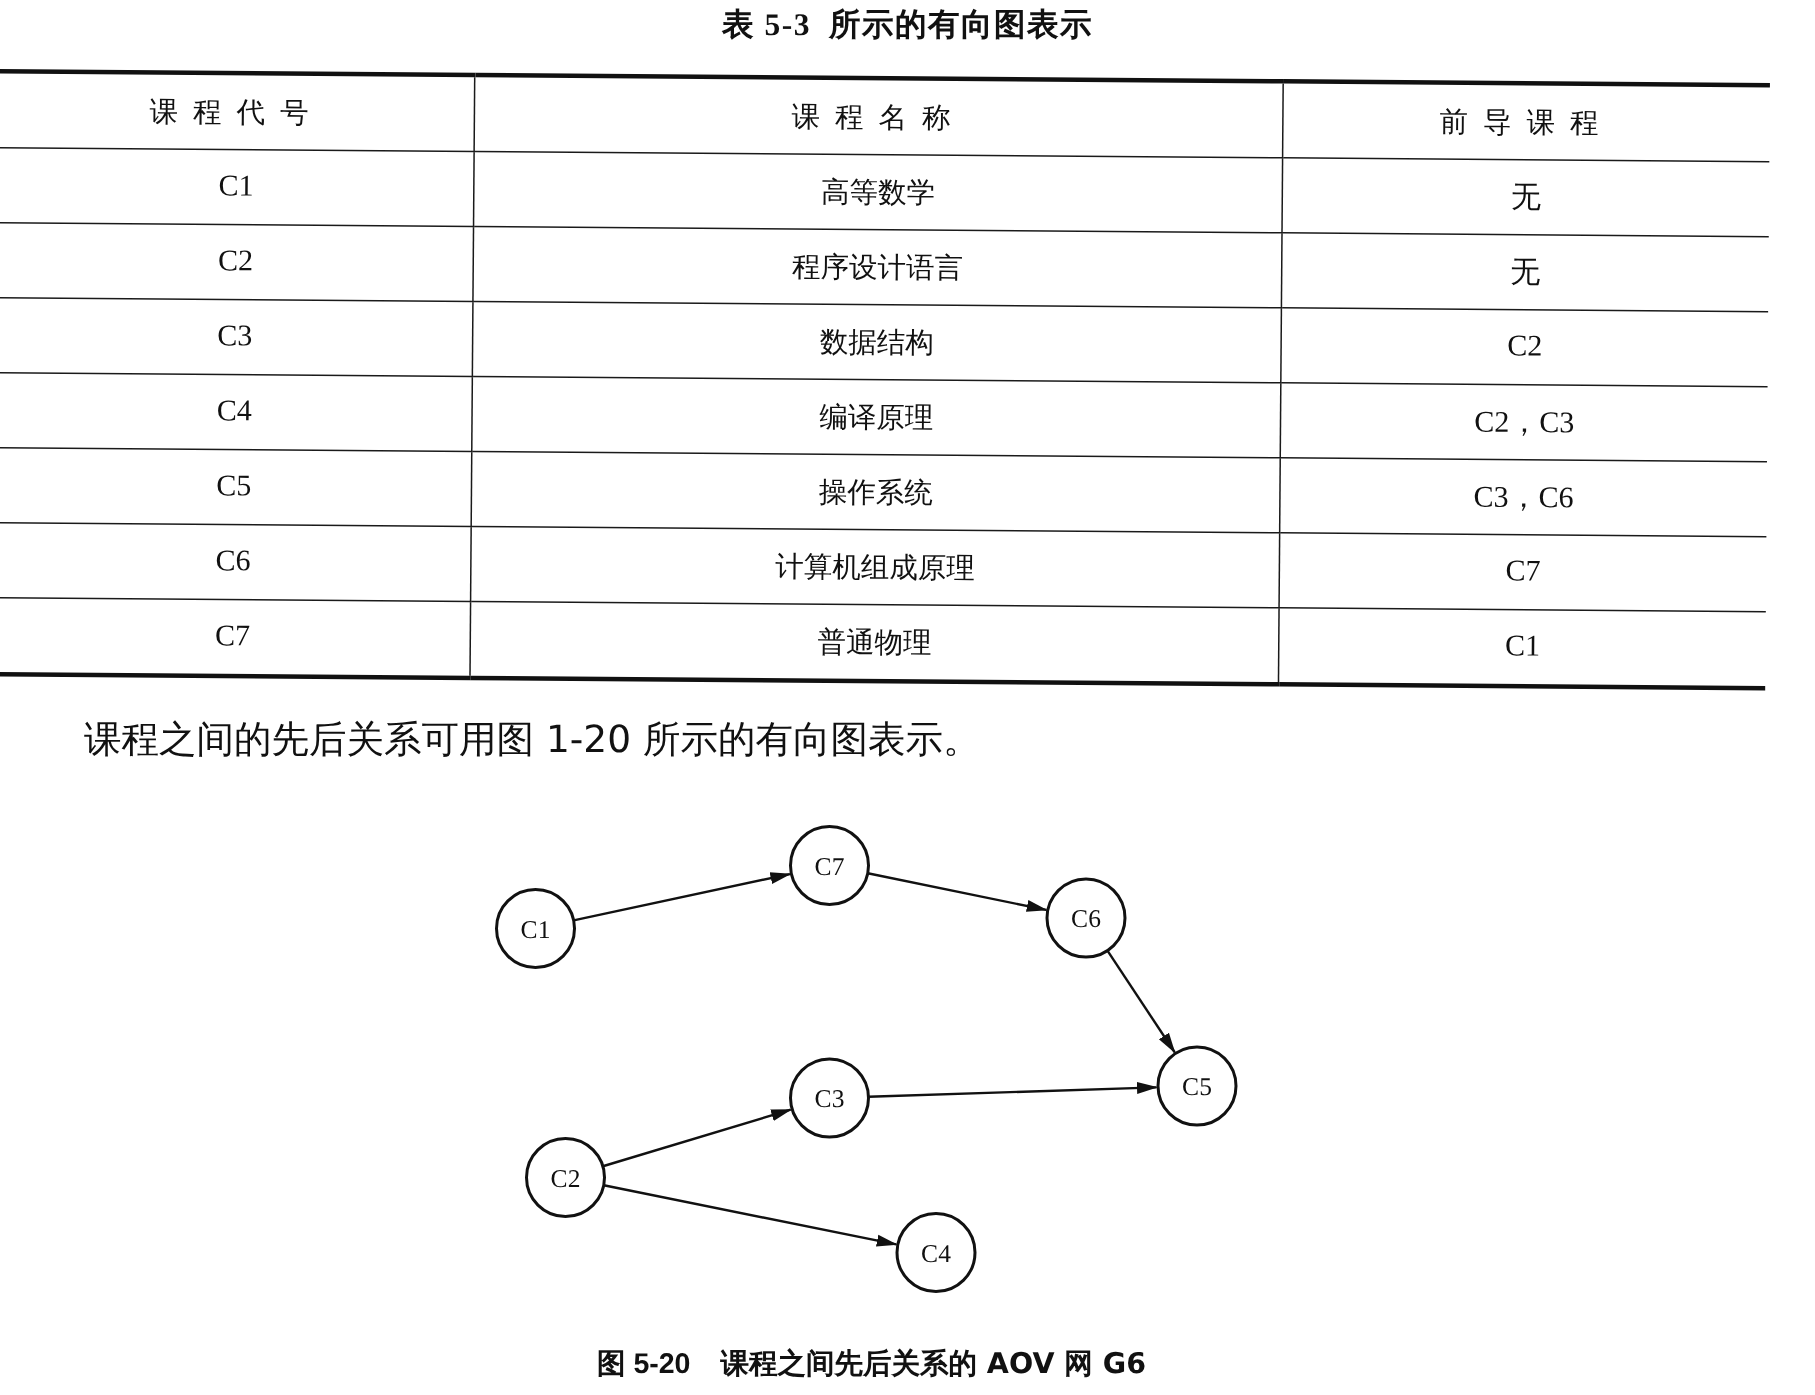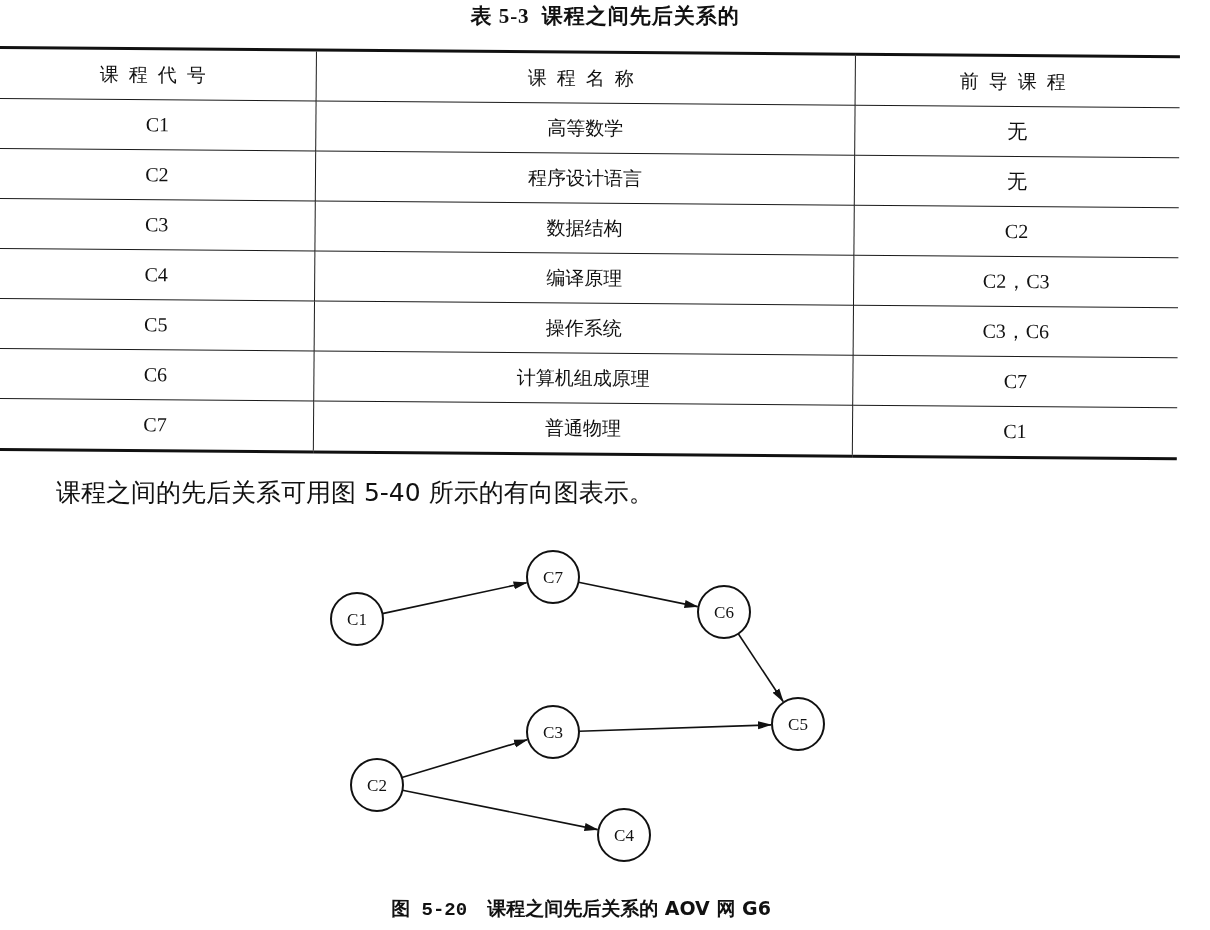--- a/index.html
+++ b/index.html
@@ -90,33 +90,33 @@
     position: absolute;
     top: 896px;
     left: 0;
     width: 1162px;
     text-align: center;
     font-family: "DejaVu Sans", "Liberation Sans", sans-serif;
     font-weight: bold;
     font-size: 19px;
   }
   .figure-caption .num {
-    font-family: Liberation Mono, monospace;
+    font-family: Liberation Sans, sans-serif;
     margin-right: 20px;
   }
   .node-label {
     font-family: "Liberation Serif", serif;
     font-size: 17px;
   }
 </style>
 </head>
 <body>
 
 <div class="table-title">
-  <span class="num">表 5-3</span><span>课程之间先后关系的</span>
+  <span class="num">表 5-3</span><span>所示的有向图表示</span>
 </div>
 
 <table class="course-table">
   <thead>
     <tr>
       <th class="col-code">课程代号</th>
       <th class="col-name">课程名称</th>
       <th class="col-prereq">前导课程</th>
     </tr>
   </thead>
@@ -152,21 +152,21 @@
       <td class="col-prereq">C7</td>
     </tr>
     <tr>
       <td class="col-code">C7</td>
       <td class="col-name">普通物理</td>
       <td class="col-prereq">C1</td>
     </tr>
   </tbody>
 </table>
 
-<div class="paragraph">课程之间的先后关系可用图 5-40 所示的有向图表示。</div>
+<div class="paragraph">课程之间的先后关系可用图 1-20 所示的有向图表示。</div>
 
 <svg class="figure" id="aov-figure" width="1210" height="930" viewBox="0 0 1210 930" xmlns="http://www.w3.org/2000/svg">
   <defs>
     <marker id="arrowhead" markerWidth="14" markerHeight="10" refX="13" refY="5" orient="auto" markerUnits="userSpaceOnUse">
       <path d="M0,1 L14,5 L0,9 Z" fill="#111111"></path>
     </marker>
   </defs>
   <g id="edges-layer">
       <line x1="382.4" y1="613.6" x2="526.6" y2="582.7" stroke="#111111" stroke-width="1.6" marker-end="url(#arrowhead)"></line>
       <line x1="578.5" y1="582.2" x2="697.5" y2="606.6" stroke="#111111" stroke-width="1.6" marker-end="url(#arrowhead)"></line>

